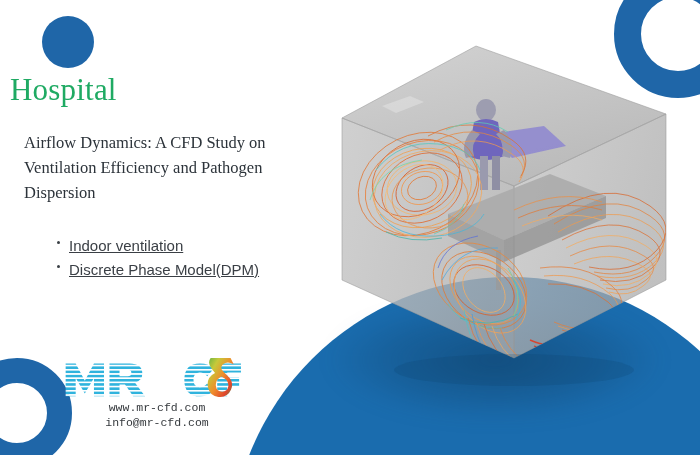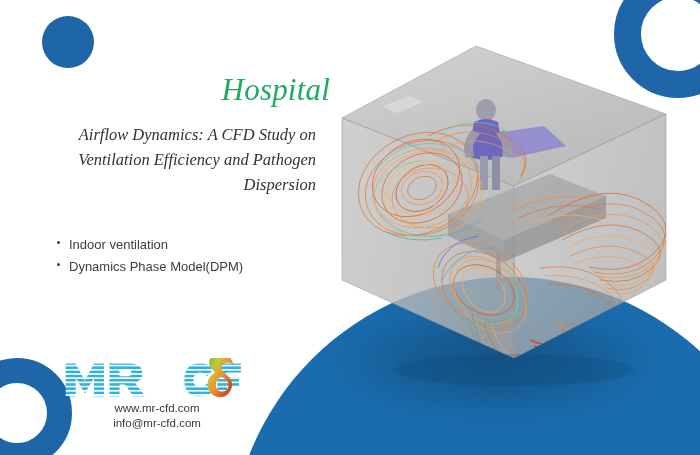--- a/index.html
+++ b/index.html
@@ -43,71 +43,72 @@
   #circle-br-shadow {
     left:330px; top:300px; width:330px; height:120px;
     border-radius:50%;
     background:radial-gradient(ellipse at center, rgba(16,62,100,0.55) 0%, rgba(16,62,100,0.25) 45%, rgba(16,62,100,0) 72%);
     filter:blur(9px);
   }
 
   
   #text-col {
     position:absolute; left:10px; top:72px; width:320px;
-    text-align:right; z-index:6;font-style:italic;
+    text-align:left; z-index:6;
   }
   #page-title {
     font-family:"Liberation Serif", serif;
     font-size:31px;
     color:#1faa63;
     line-height:1.15;
     letter-spacing:0.2px;
   }
   #subtitle {
     font-family:"Liberation Serif", serif;
     font-size:16.5px;
     color:#2c333a;
     line-height:1.52;
-    margin-top:14px;
+    margin-top:22px;
     padding:0 14px;
   }
 
   #bullet-list {
     position:absolute; left:55px; top:238px; z-index:6;
     list-style:none;
   }
   #bullet-list li {
     position:relative;
-    font-size:13px;
+    font-size:15px;
     color:#3a3f45;
     line-height:1.0;
     margin-bottom:9px;
     padding-left:14px;
     white-space:nowrap;
+    text-decoration:underline;
   }
   #bullet-list li:before {
     content:"";
     position:absolute; left:2px; top:3px;
     width:3.2px; height:3.2px; border-radius:50%;
     background:#3a3f45;
   }
 
   
   #logo-block {
     position:absolute; left:62px; top:358px; width:190px;
     text-align:center; z-index:8;
   }
   #logo-mark { height:42px; display:block; }
   #contact {
     margin-top:1px;
     font-size:11.5px;
     color:#35393d;
     line-height:1.28;
   }
-  #contact div { white-space:nowrap; }
+  #contact div { white-space:nowrap;font-family:Liberation Mono, monospace; }
 
   
   #cfd {
     position:absolute; left:318px; top:18px;
     width:372px; height:372px;
     z-index:5;
   }
   #cfd svg { display:block; width:100%; height:100%; overflow:visible; }
 </style>
 </head>
@@ -258,21 +259,21 @@
     </svg>
   </div>
 
   <div id="text-col">
     <div id="page-title">Hospital</div>
     <div id="subtitle">Airflow Dynamics: A CFD Study on Ventilation Efficiency and Pathogen Dispersion</div>
   </div>
 
   <ul id="bullet-list">
     <li>Indoor ventilation</li>
-    <li>Dynamics Phase Model(DPM)</li>
+    <li>Discrete Phase Model(DPM)</li>
   </ul>
 
   <div id="logo-block">
     <svg id="logo-mark" viewBox="0 0 200 46">
       <defs>
         <pattern id="stripes" width="4" height="4.6" patternUnits="userSpaceOnUse">
           <rect width="4" height="2.9" fill="#2fb3dd"></rect>
           <rect y="2.9" width="4" height="1.7" fill="#ffffff"></rect>
         </pattern>
         <linearGradient id="deltaG" x1="0" y1="0" x2="1" y2="1">

